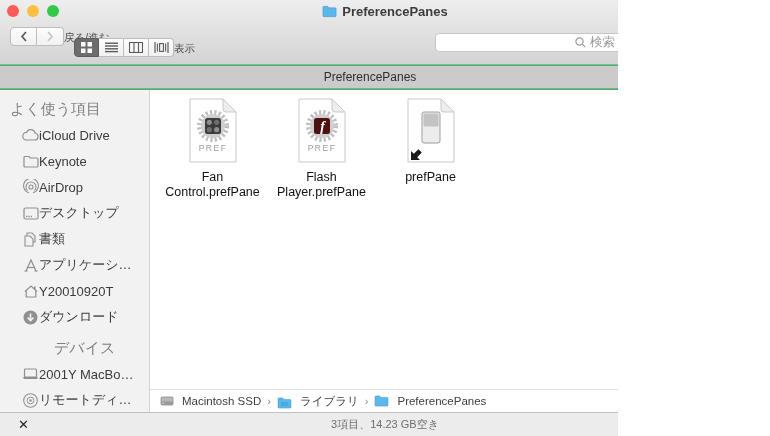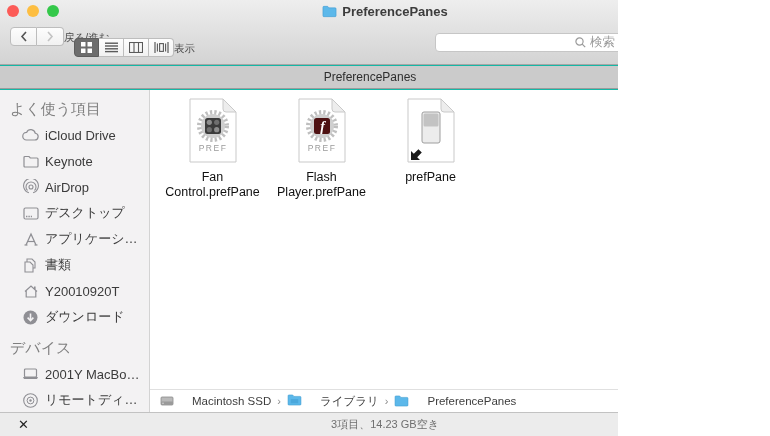--- a/index.html
+++ b/index.html
@@ -1,18 +1,18 @@
 <!DOCTYPE html>
 <html><head>
 <meta charset="utf-8">
 <style>
   * { margin:0; padding:0; box-sizing:border-box; }
   html,body { width:770px; height:436px; overflow:hidden; }
   body { font-family:"Liberation Sans","DejaVu Sans",sans-serif; background:#fff; }
-  .window { position:relative; width:618px; height:436px; background:#14b8a6; overflow:hidden; }
+  .window { position:relative; width:618px; height:436px; background:#22c55e; overflow:hidden; }
 
   
   .header { position:absolute; top:0; left:0; width:770px; height:65px;
             background:linear-gradient(#eeeeee,#d3d3d3); border-bottom:1px solid #a6a6a6; }
   .titlebar { position:relative; height:22px; }
   .traffic { position:absolute; top:5px; left:7px; display:flex; gap:8px; }
   .light { width:12px; height:12px; border-radius:50%; }
   .title-wrap { position:absolute; top:0; left:0; right:0; height:22px;
                 display:flex; align-items:center; justify-content:center; gap:5px;
                 font-size:13px; font-weight:bold; color:#3c3c3c; }
@@ -40,35 +40,35 @@
          display:flex; align-items:center; justify-content:center;
          font-size:12px; color:#2e2e2e; }
   .newtab { width:29px; background:#bdbdbd; display:flex; align-items:center; justify-content:center;
             font-size:17px; font-weight:300; color:#3f3f3f; }
 
   
   .main { position:absolute; top:90px; left:0; width:770px; height:322px; display:flex; }
   .sidebar { width:150px; height:100%; background:#f3f2f3; border-right:1px solid #d3d3d3;
              padding-top:6px; overflow:hidden; }
   .sb-header { font-size:15px; color:#7f7f7f; padding:4px 0 3px 10px; }
-  .sb-item { display:flex; align-items:center; gap:6px; height:26px; padding-left:22px;
+  .sb-item { display:flex; align-items:center; height:26px; padding-left:22px;
              font-size:13px; color:#3b3b3b; white-space:nowrap; }
   .sb-icon { width:17px; height:17px; flex:0 0 17px; display:flex; align-items:center; justify-content:center; }
 
   .content { position:relative; flex:1; background:#fff; }
   .files { position:absolute; top:8px; left:8px; display:flex; }
   .file-cell { width:109px; display:flex; flex-direction:column; align-items:center; }
   .file-icon { width:56px; height:66px; position:relative; }
   .file-name { margin-top:6px; font-size:12.5px; color:#111; text-align:center; line-height:15px; }
 
   
   .pathbar { position:absolute; bottom:0; left:0; right:0; height:23px; background:#fff;
              border-top:1px solid #e0e0e0; display:flex; align-items:center; gap:5px;
              padding-left:10px; font-size:11.5px; color:#3d3d3d; }
-  .path-item { display:flex; align-items:flex-start; gap:18px; }
+  .path-item { display:flex; align-items:flex-end; gap:8px; }
   .path-sep { color:#8a8a8a; font-size:11px; padding:0 1px; }
 
   
   .statusbar { position:absolute; bottom:0; left:0; width:770px; height:24px; background:#ececec;
                border-top:1px solid #c2c2c2; display:flex; align-items:center; }
   .status-text { position:absolute; left:0; right:0; text-align:center; font-size:11px; color:#6f6f6f; }
   .x-cursor { position:absolute; left:18px; top:4px; font-size:13px; color:#222; font-weight:bold; }
   .slider { position:absolute; right:12px; top:50%; transform:translateY(-50%); width:76px; height:14px; }
   .slider .track { position:absolute; top:6px; left:0; right:0; height:3px; background:#b3b3b3; border-radius:2px; }
   .slider .fill { position:absolute; top:6px; left:0; width:22px; height:3px; background:#3f9bf4; border-radius:2px; }
@@ -215,62 +215,62 @@
           <svg width="16" height="13" viewBox="0 0 16 13">
             <rect x="1" y="1" width="14" height="11" rx="1.5" fill="none" stroke="#8f8f94" stroke-width="1.2"></rect>
             <line x1="3" y1="9.5" x2="9" y2="9.5" stroke="#8f8f94" stroke-width="1.4" stroke-dasharray="1.4 1"></line>
           </svg>
         </span>
         <span>デスクトップ</span>
       </div>
 
       <div class="sb-item">
         <span class="sb-icon">
+          <svg width="15" height="15" viewBox="0 0 15 15">
+            <path d="M4 1 h5 l3 3 v6 h-8 Z" fill="#f3f2f3" stroke="#8f8f94" stroke-width="1.1"></path>
+            <path d="M2 4 h5 l3 3 v7 h-8 Z" fill="#f3f2f3" stroke="#8f8f94" stroke-width="1.1"></path>
+          </svg>
+        </span>
+        <span>書類</span>
+      </div>
+
+      <div class="sb-item">
+        <span class="sb-icon">
           <svg width="16" height="15" viewBox="0 0 16 15">
             <path d="M3 13 L8 2 L13 13" fill="none" stroke="#8f8f94" stroke-width="1.3"></path>
             <line x1="4.8" y1="9.5" x2="11.2" y2="9.5" stroke="#8f8f94" stroke-width="1.2"></line>
             <line x1="1.5" y1="13" x2="4.5" y2="13" stroke="#8f8f94" stroke-width="1.2"></line>
             <line x1="11.5" y1="13" x2="14.5" y2="13" stroke="#8f8f94" stroke-width="1.2"></line>
           </svg>
         </span>
         <span>アプリケーシ…</span>
       </div>
 
       <div class="sb-item">
         <span class="sb-icon">
-          <svg width="15" height="15" viewBox="0 0 15 15">
-            <path d="M4 1 h5 l3 3 v6 h-8 Z" fill="#f3f2f3" stroke="#8f8f94" stroke-width="1.1"></path>
-            <path d="M2 4 h5 l3 3 v7 h-8 Z" fill="#f3f2f3" stroke="#8f8f94" stroke-width="1.1"></path>
-          </svg>
-        </span>
-        <span>書類</span>
-      </div>
-
-      <div class="sb-item">
-        <span class="sb-icon">
           <svg width="16" height="15" viewBox="0 0 16 15">
             <path d="M2 7.5 L8 2 L14 7.5 M3.2 6.6 V13 h9.6 V6.6" fill="none" stroke="#8f8f94" stroke-width="1.2"></path>
             <rect x="11" y="2.5" width="1.6" height="2.6" fill="#8f8f94"></rect>
           </svg>
         </span>
         <span>Y20010920T</span>
       </div>
 
       <div class="sb-item">
         <span class="sb-icon">
           <svg width="15" height="15" viewBox="0 0 15 15">
             <circle cx="7.5" cy="7.5" r="7" fill="#8f8f94"></circle>
             <line x1="7.5" y1="3.5" x2="7.5" y2="10" stroke="#f3f2f3" stroke-width="1.6"></line>
             <polyline points="4.6,7.6 7.5,10.6 10.4,7.6" fill="none" stroke="#f3f2f3" stroke-width="1.6"></polyline>
           </svg>
         </span>
         <span>ダウンロード</span>
       </div>
 
-      <div class="sb-header" style="margin-top:5px;">デバイス</div>
+      <div class="sb-header" style="margin-top:5px;margin-left:44px;">デバイス</div>
 
       <div class="sb-item">
         <span class="sb-icon">
           <svg width="17" height="12" viewBox="0 0 17 12">
             <rect x="2.5" y="1" width="12" height="8" rx="1" fill="none" stroke="#8f8f94" stroke-width="1.2"></rect>
             <path d="M1 9 h15 l-1 2 h-13 Z" fill="#8f8f94"></path>
           </svg>
         </span>
         <span>2001Y MacBo…</span>
       </div>

